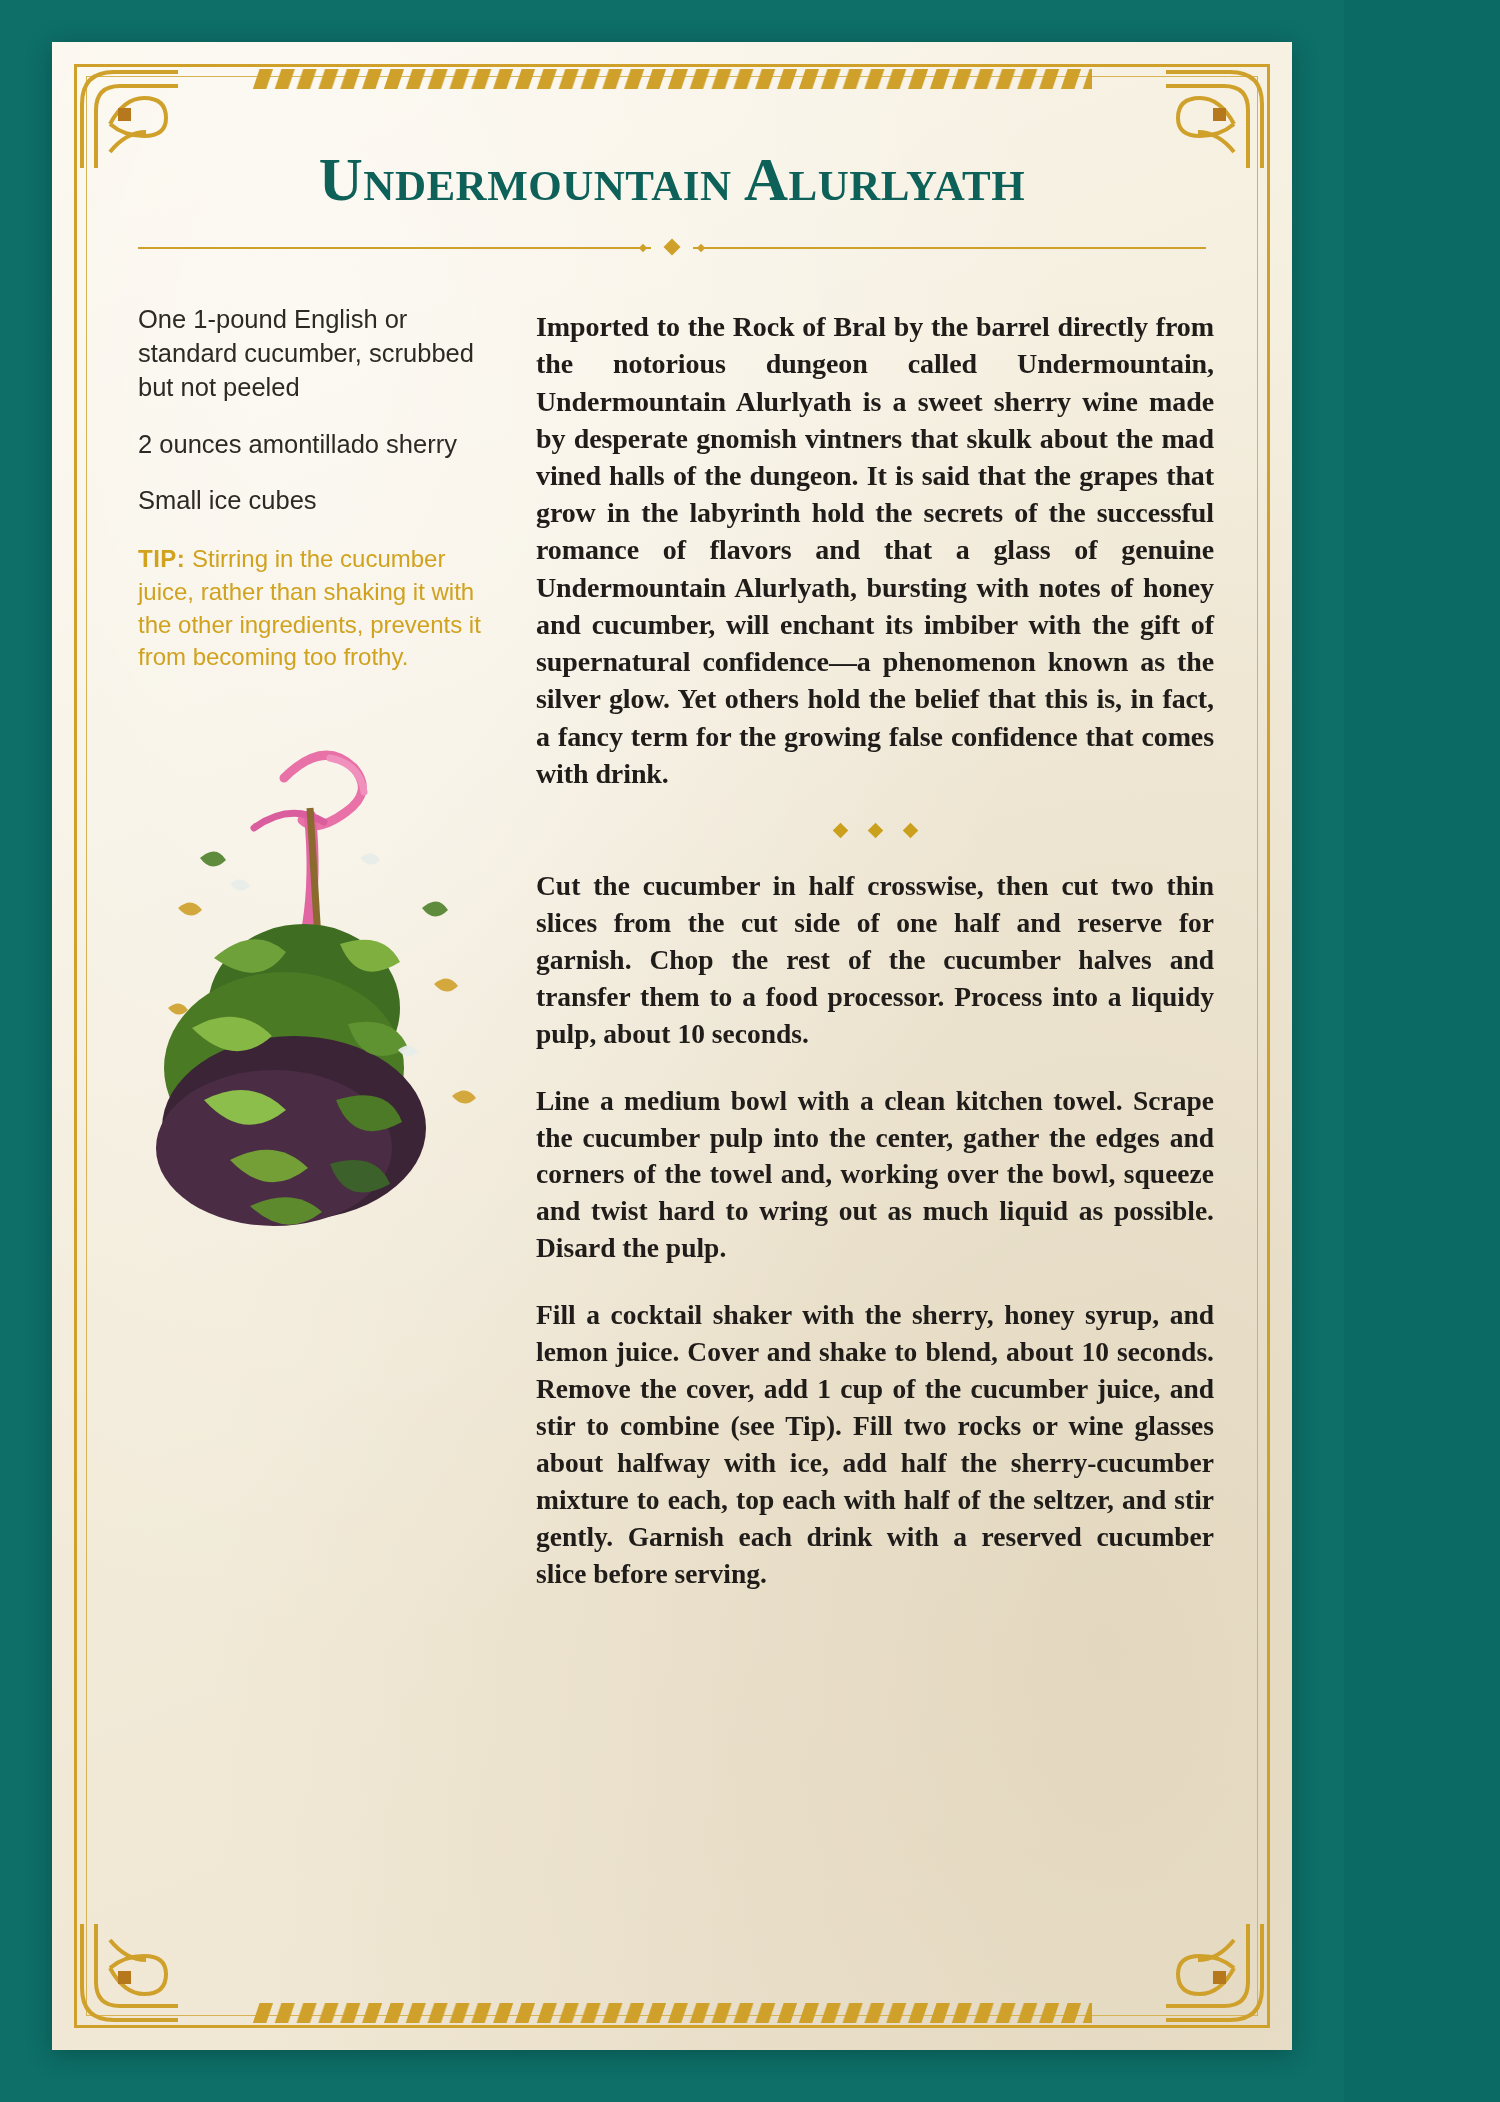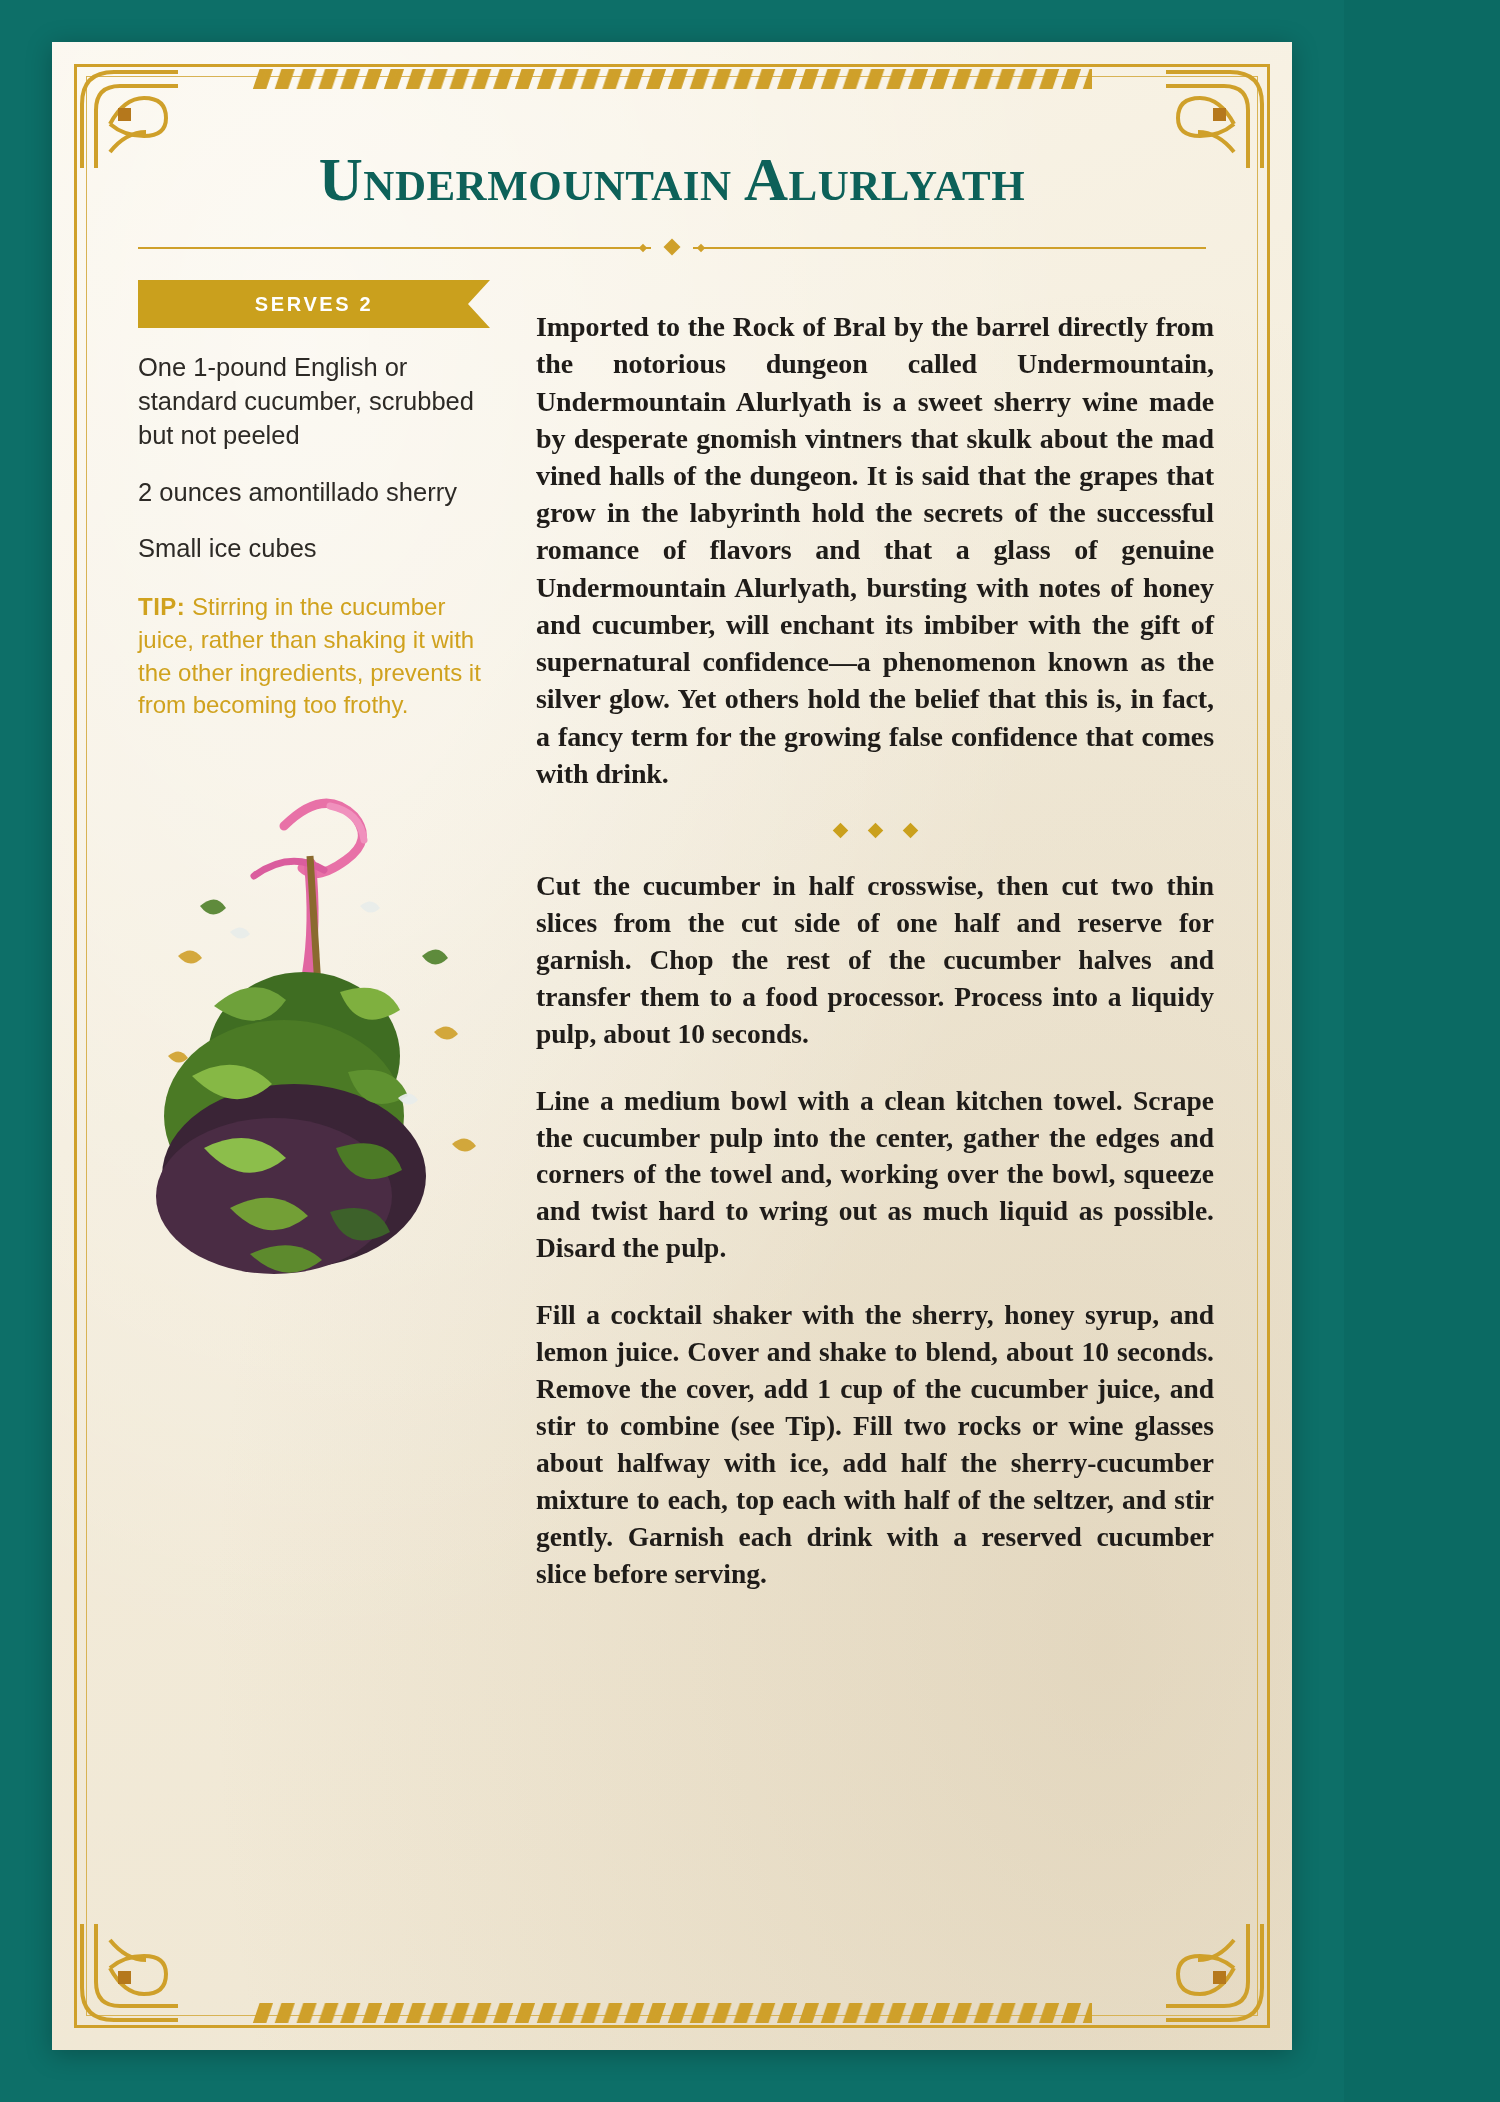--- a/index.html
+++ b/index.html
@@ -311,21 +311,20 @@
         <div class="line right"></div>
         <div class="dot l"></div>
         <div class="dia"></div>
         <div class="dot r"></div>
       </div>
 
       <div class="columns">
 
         <div class="col-left">
 
-          <div class="serves">SERVES 2</div>
 
           <div class="ingredients">
             <div class="ingredient">One 1-pound English or standard cucumber, scrubbed but not peeled</div>
             <div class="ingredient">2 ounces amontillado sherry</div>
             <div class="ingredient">Small ice cubes</div>
           </div>
 
           <div class="tip">
             <b>TIP:</b><span> Stirring in the cucumber juice, rather than shaking it with the other ingredients, prevents it from becoming too frothy.</span>
           </div>

